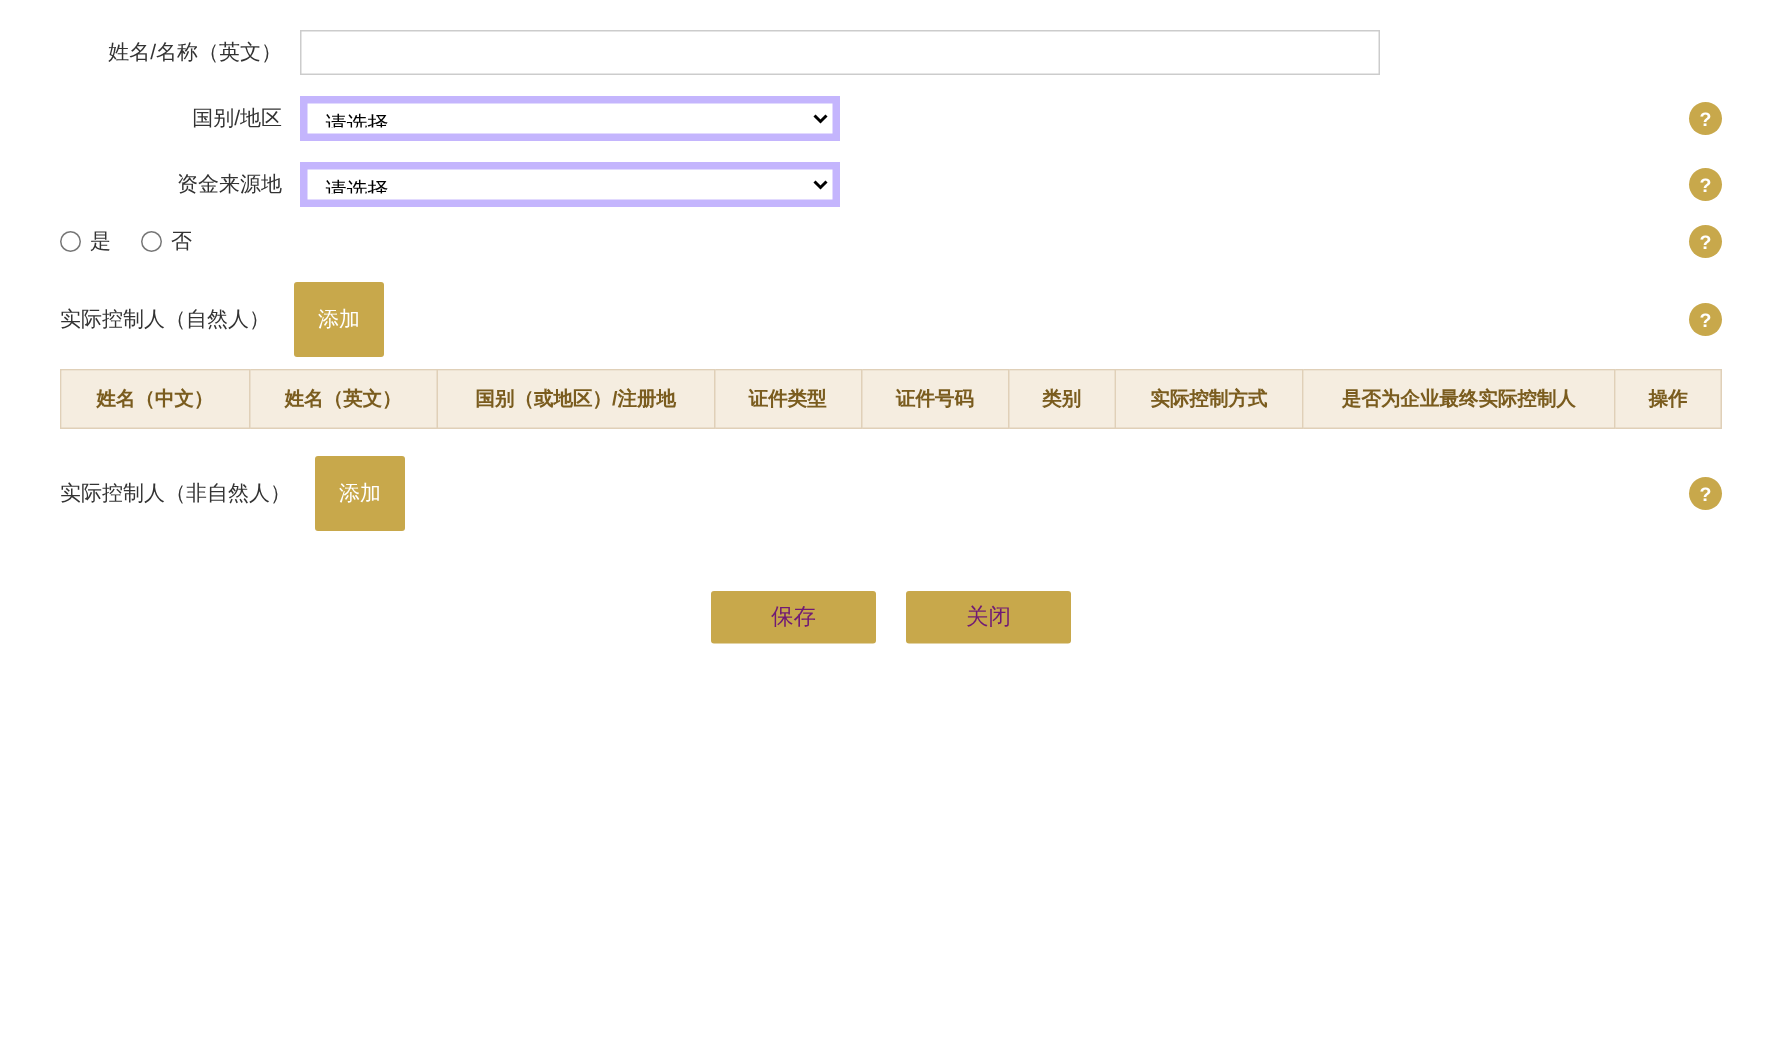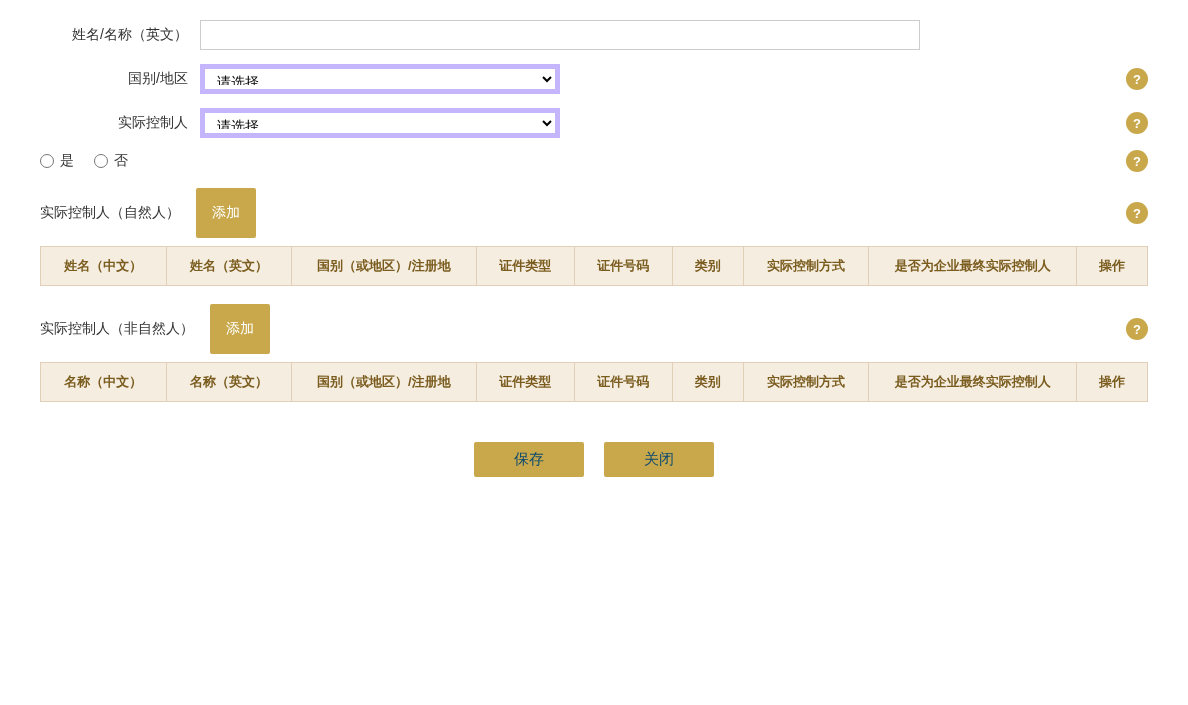--- a/index.html
+++ b/index.html
@@ -157,21 +157,21 @@
     .action-area {
       display: flex;
       justify-content: center;
       gap: 20px;
       margin-top: 40px;
       margin-bottom: 20px;
     }
 
     .action-button {
       background: #c8a84b;
-      color: #0c4a6e;
+      color: #701a75;
       border: none;
       padding: 8px 40px;
       font-size: 15px;
       cursor: pointer;
       border-radius: 2px;
       min-width: 100px;
     }
   </style>
 </head>
 <body>
@@ -186,21 +186,21 @@
 
   <div class="form-row">
     <label class="form-label">国别/地区</label>
     <select class="form-select">
       <option>请选择</option>
     </select>
     <div class="help-icon">?</div>
   </div>
 
   <div class="form-row">
-    <label class="form-label">实际控制人</label>
+    <label class="form-label">资金来源地</label>
     <select class="form-select">
       <option>请选择</option>
     </select>
     <div class="help-icon">?</div>
   </div>
 
   <div class="form-row">
     <div class="radio-group">
       <label class="radio-item">
         <input type="radio" name="fortune500" value="yes" style="">
@@ -242,35 +242,18 @@
   </table>
 </div>
 
 <div>
   <div class="section-header">
     <span class="section-title">实际控制人（非自然人）</span>
     <button class="add-button">添加</button>
     <div class="section-help">?</div>
   </div>
 
-  <table class="data-table">
-    <thead>
-      <tr>
-        <th>名称（中文）</th>
-        <th>名称（英文）</th>
-        <th>国别（或地区）/注册地</th>
-        <th>证件类型</th>
-        <th>证件号码</th>
-        <th>类别</th>
-        <th>实际控制方式</th>
-        <th>是否为企业最终实际控制人</th>
-        <th>操作</th>
-      </tr>
-    </thead>
-    <tbody>
-    </tbody>
-  </table>
 </div>
 
 <div class="action-area">
   <button class="action-button">保存</button>
   <button class="action-button">关闭</button>
 </div>
 
 </body></html>

